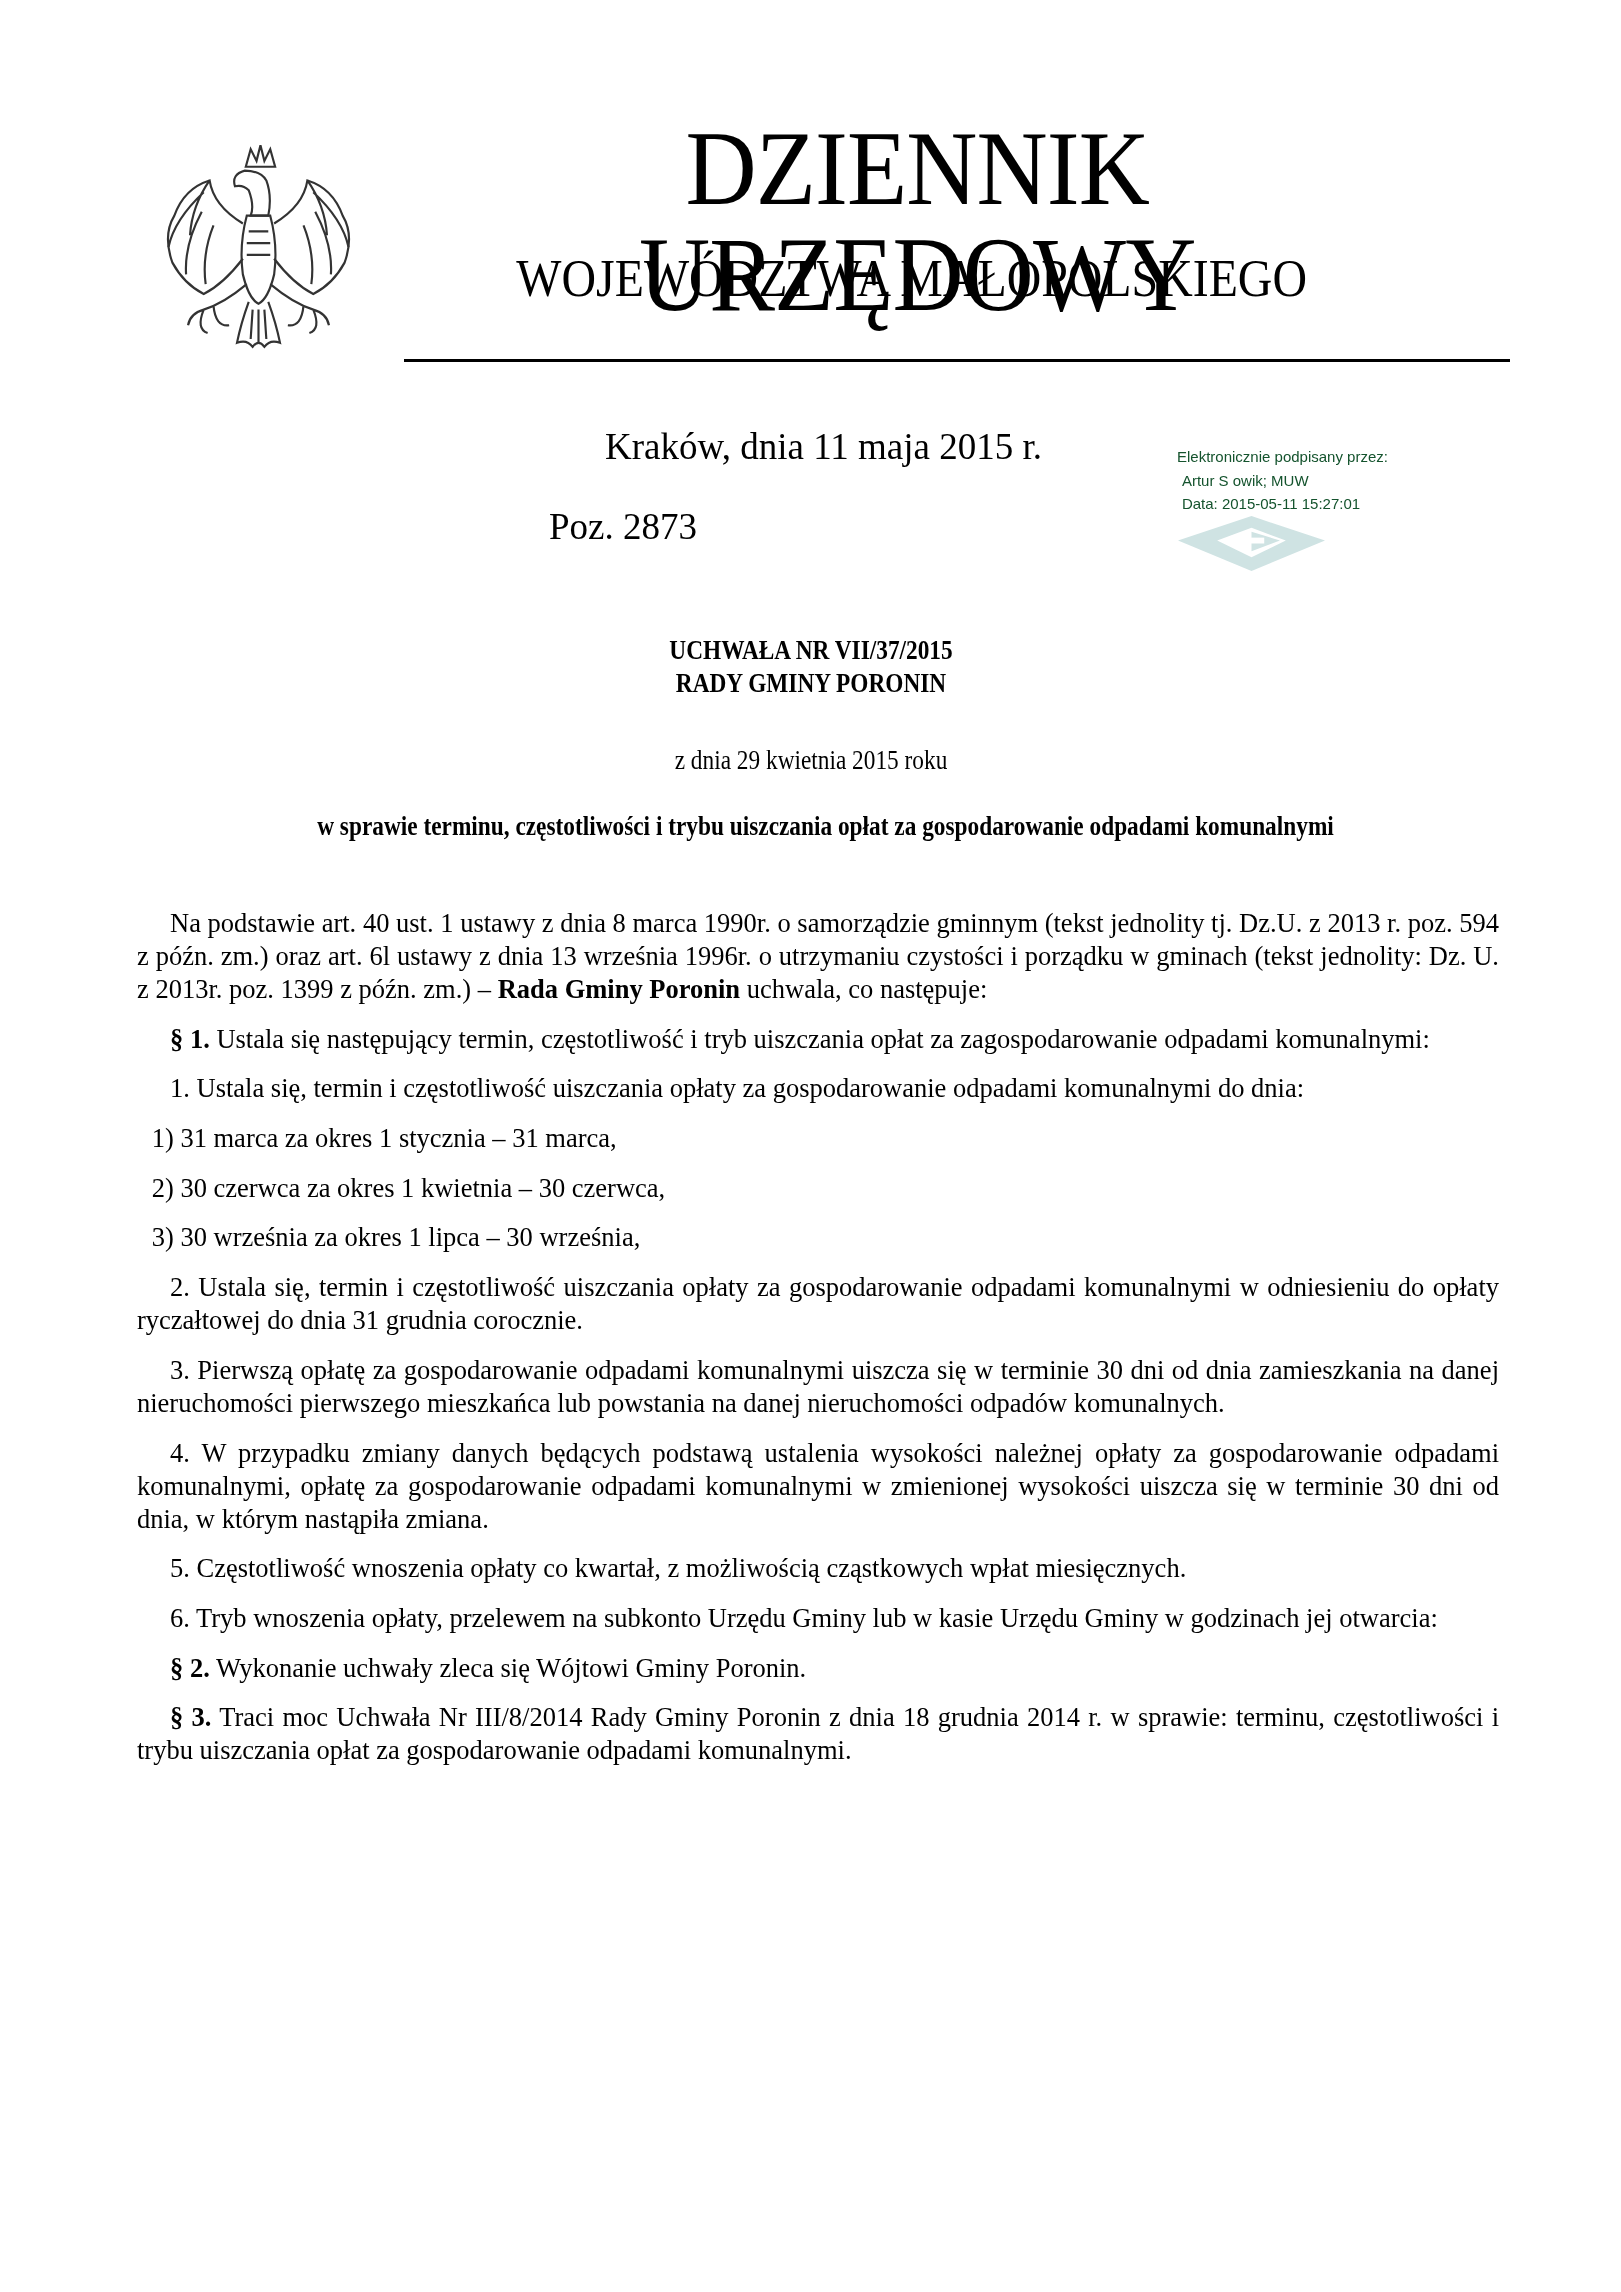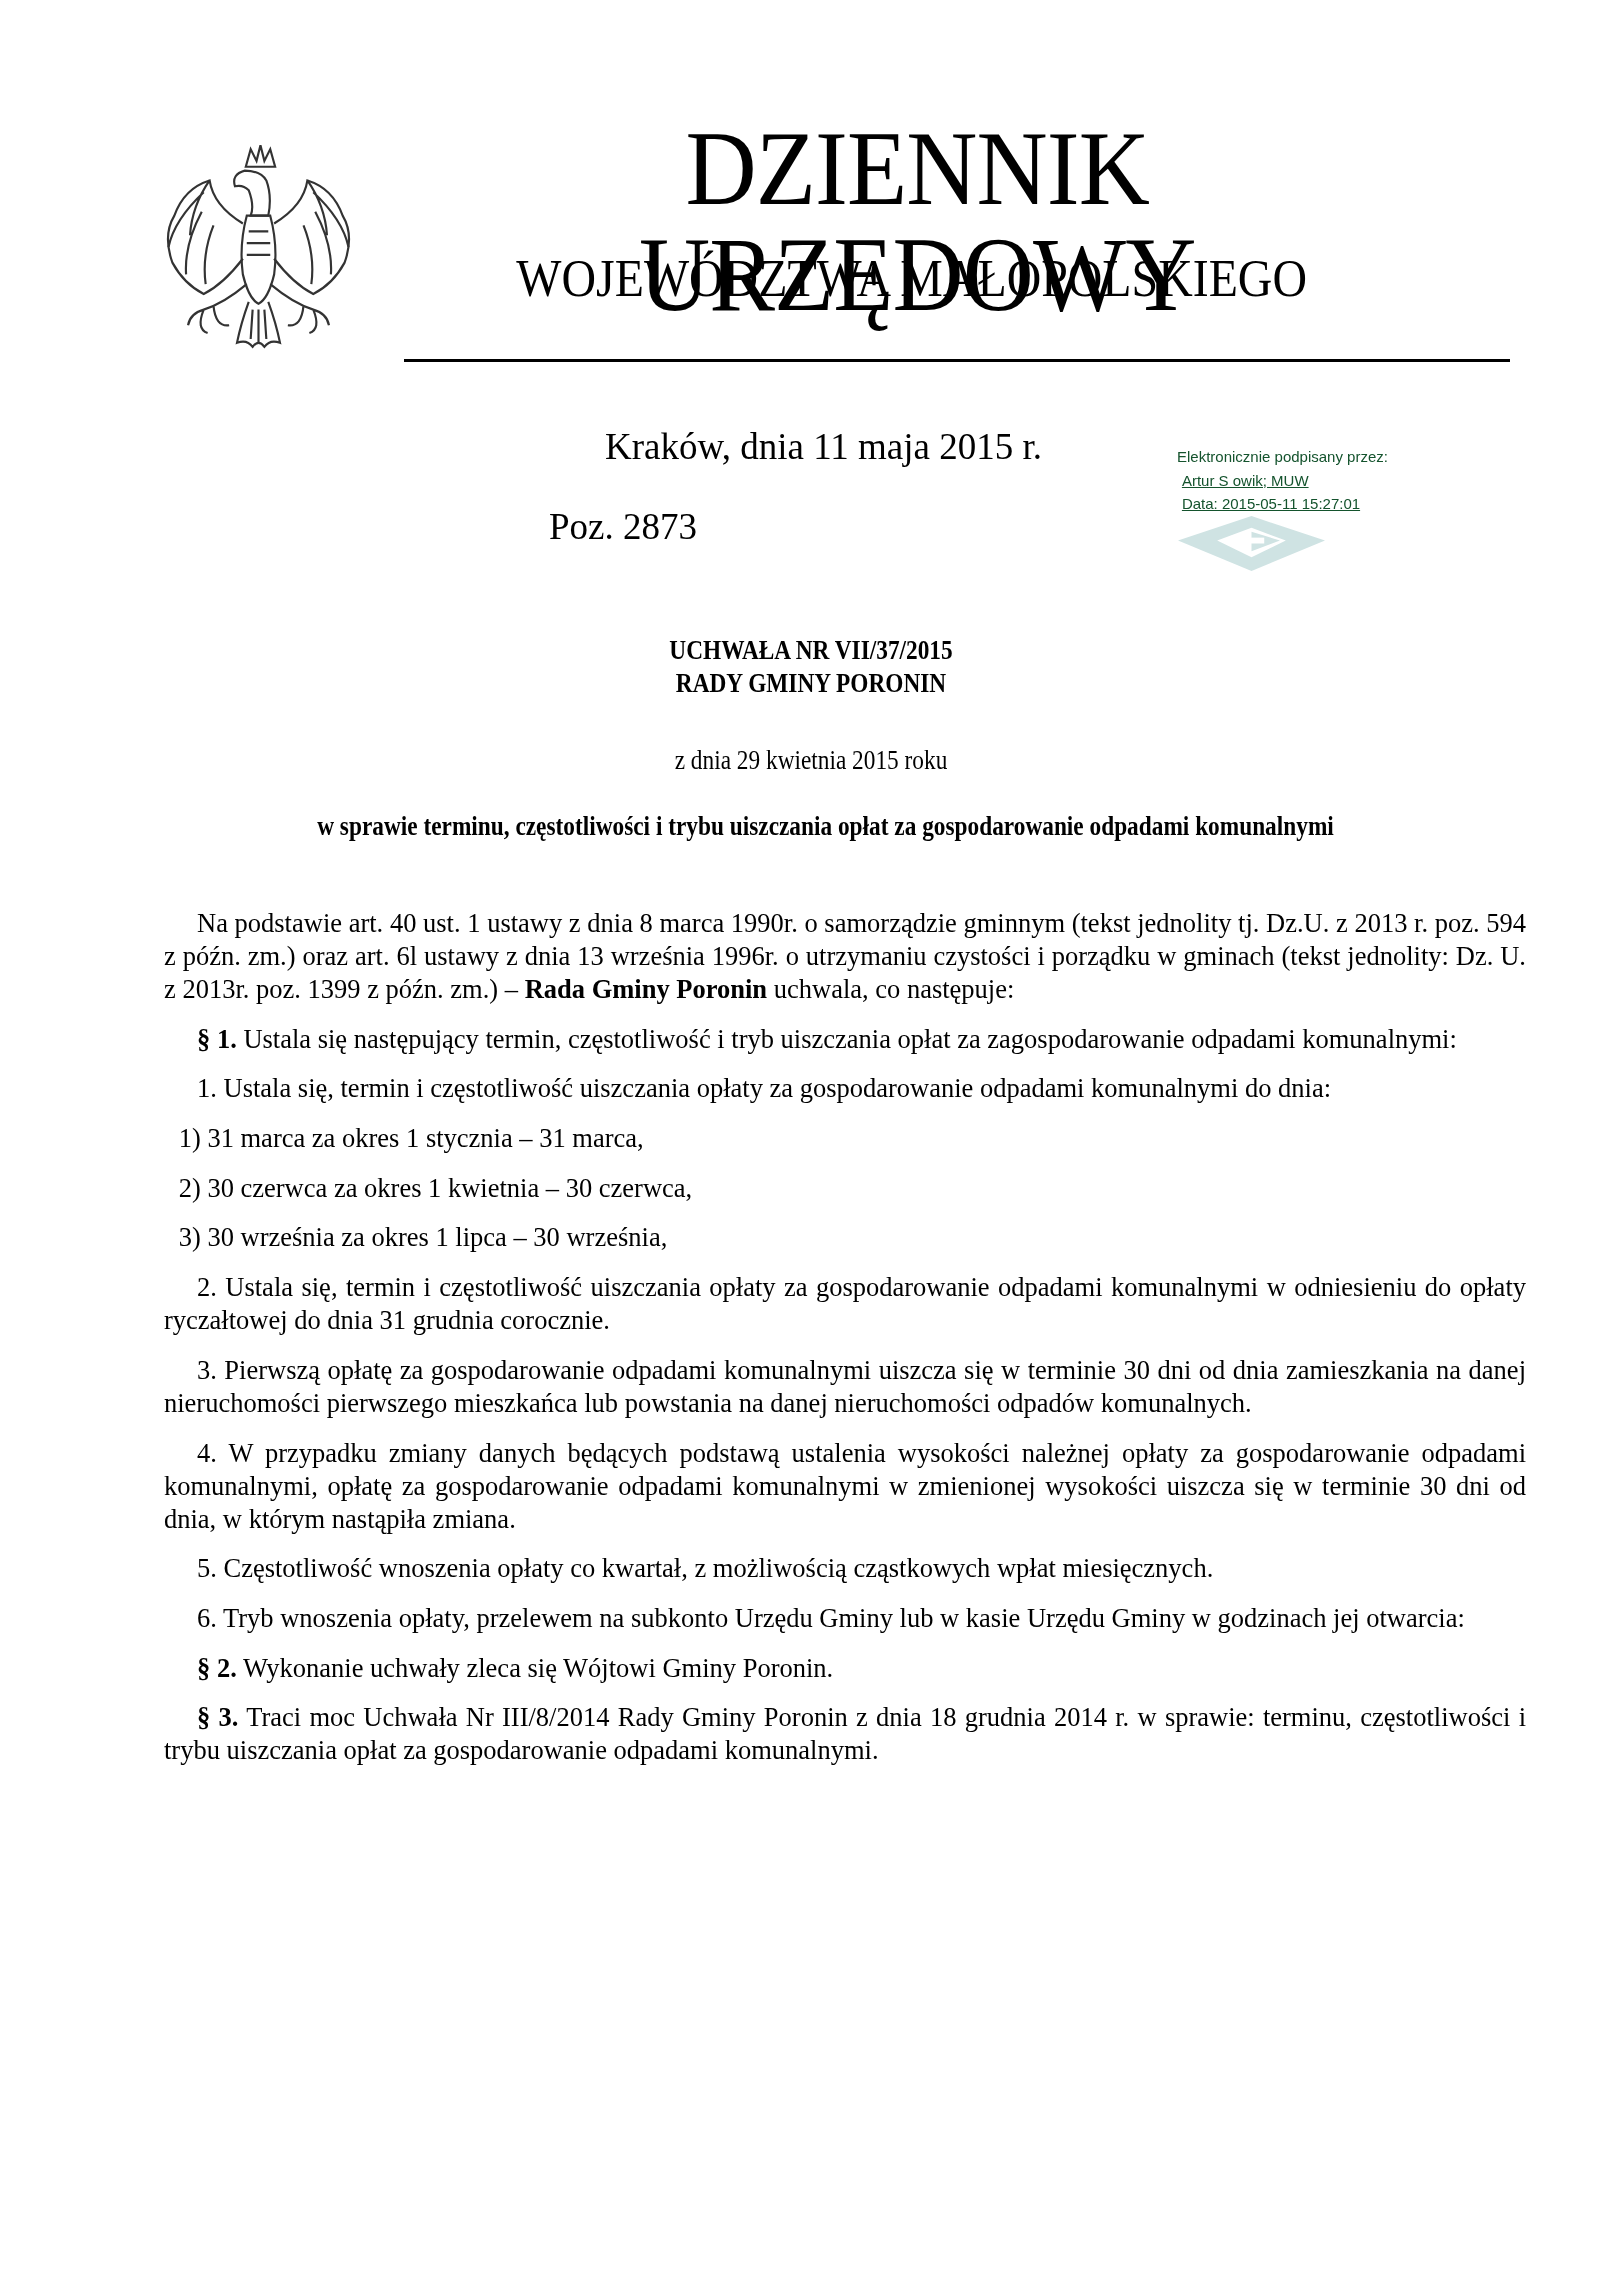--- a/index.html
+++ b/index.html
@@ -8,29 +8,29 @@
   .emblem { position:absolute; left:145px; top:137px; width:227px; height:218px; }
   .title-main { position:absolute; left:402px; top:116px; width:1108px; text-align:center;
                 font-size:106px; line-height:1; letter-spacing:-1px; transform:scaleX(0.93); transform-origin:left top; }
   .title-sub { position:absolute; left:402px; top:253px; width:1108px; text-align:center;
                font-size:52px; line-height:1; transform:scaleX(0.92); transform-origin:left top; }
   .rule { position:absolute; left:404px; top:359px; width:1106px; height:2.9px; background:#000; }
   .place-date { position:absolute; left:549px; top:425px; width:549px; text-align:center; font-size:37px; }
   .poz { position:absolute; left:549px; top:505px; width:549px; text-align:left; font-size:37px; }
   .sig { position:absolute; left:1177px; top:445px; font-family:"Liberation Sans", sans-serif;
          font-size:15px; color:#14532d; line-height:23.5px; }
-  .sig div:nth-child(n+2) { padding-left:4.9px;text-decoration:underline; }
+  .sig div:nth-child(n+2) { padding-left:4.9px; }
   .sig-logo { position:absolute; left:1178px; top:516px; width:147px; height:55px; }
   .heading { position:absolute; left:157px; width:1308px; text-align:center; font-weight:bold;
              font-size:26.5px; transform-origin:center top; }
   .h1 { top:635px; transform:scaleX(0.88); }
   .h2 { top:668px; transform:scaleX(0.88); }
   .date-line { position:absolute; left:157px; top:745px; width:1308px; text-align:center; font-size:26.5px; transform:scaleX(0.88); }
   .subject { position:absolute; left:147px; top:811px; width:1357px; text-align:center; font-weight:bold; font-size:26.5px; transform:scaleX(0.88); }
-  .body { position:absolute; left:137px; top:907px; width:1362px; font-size:26.5px; line-height:33px;margin-left:27px; }
+  .body { position:absolute; left:137px; top:907px; width:1362px; font-size:26.5px; line-height:33px; }
   .p { text-align:justify; margin:0 0 16.7px 0; text-indent:33px; }
   .li { margin:0 0 16.7px 14.7px; }
   .sec { font-weight:bold; }
   .bold { font-weight:bold; }
 </style>
 </head>
 <body>
 
 <svg class="emblem" viewBox="0 0 232 222">
   <g fill="none" stroke="#333" stroke-width="2.2">

